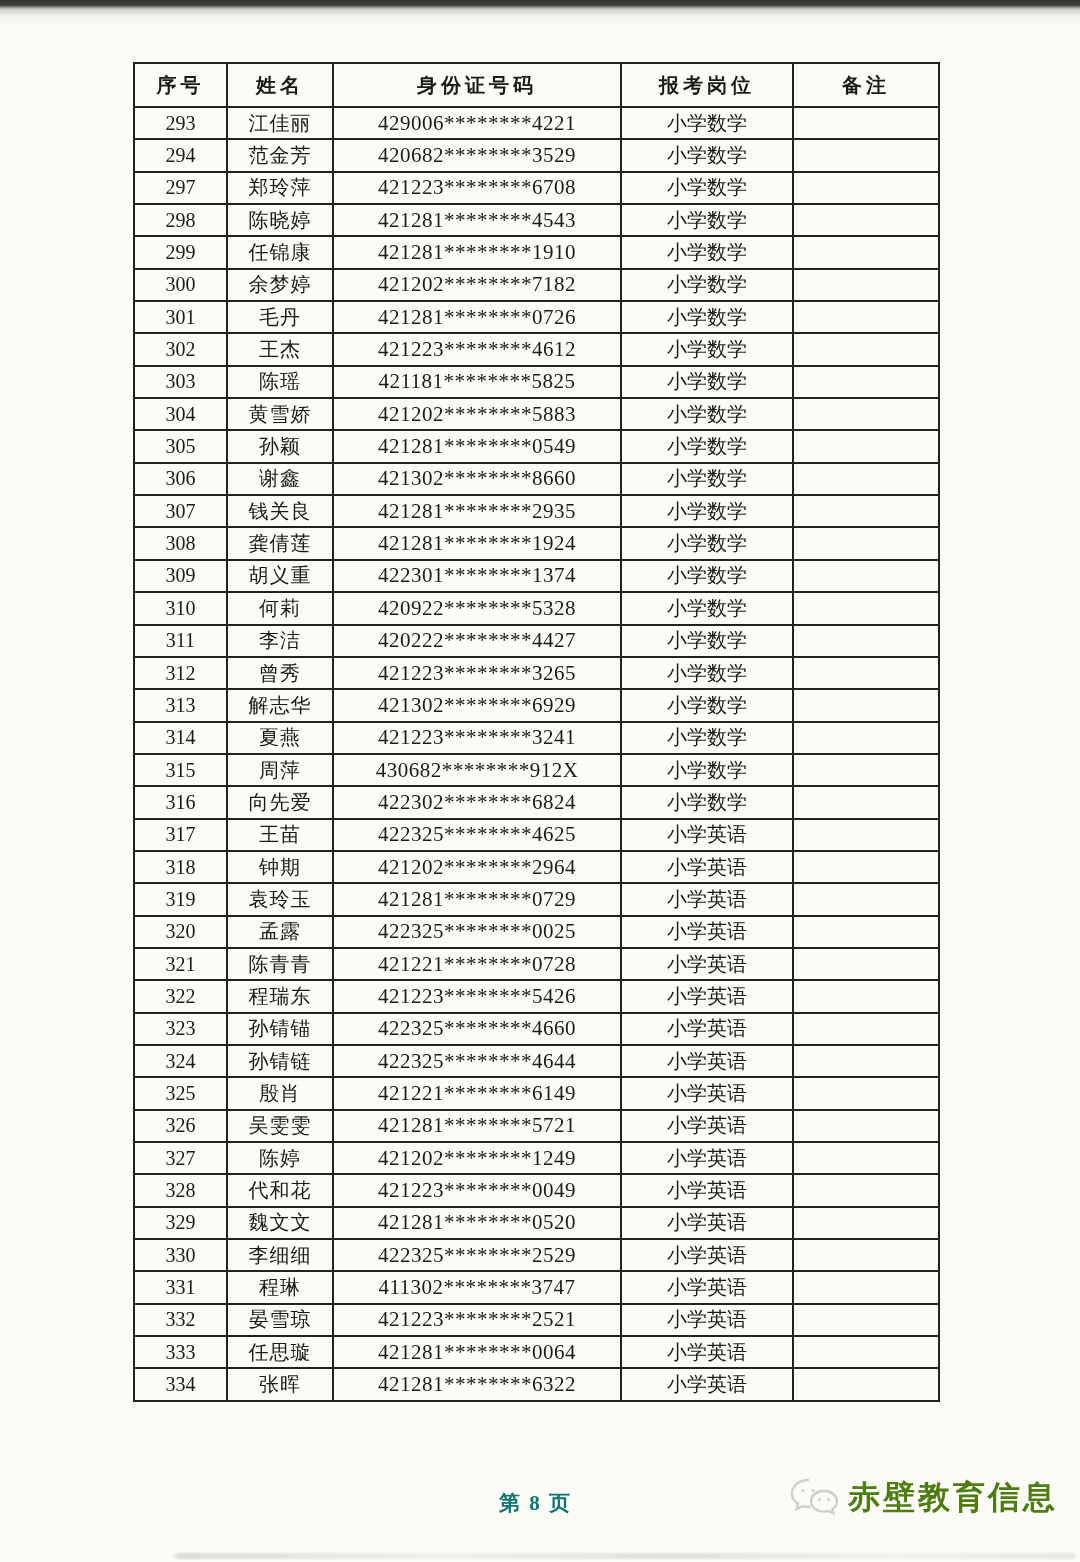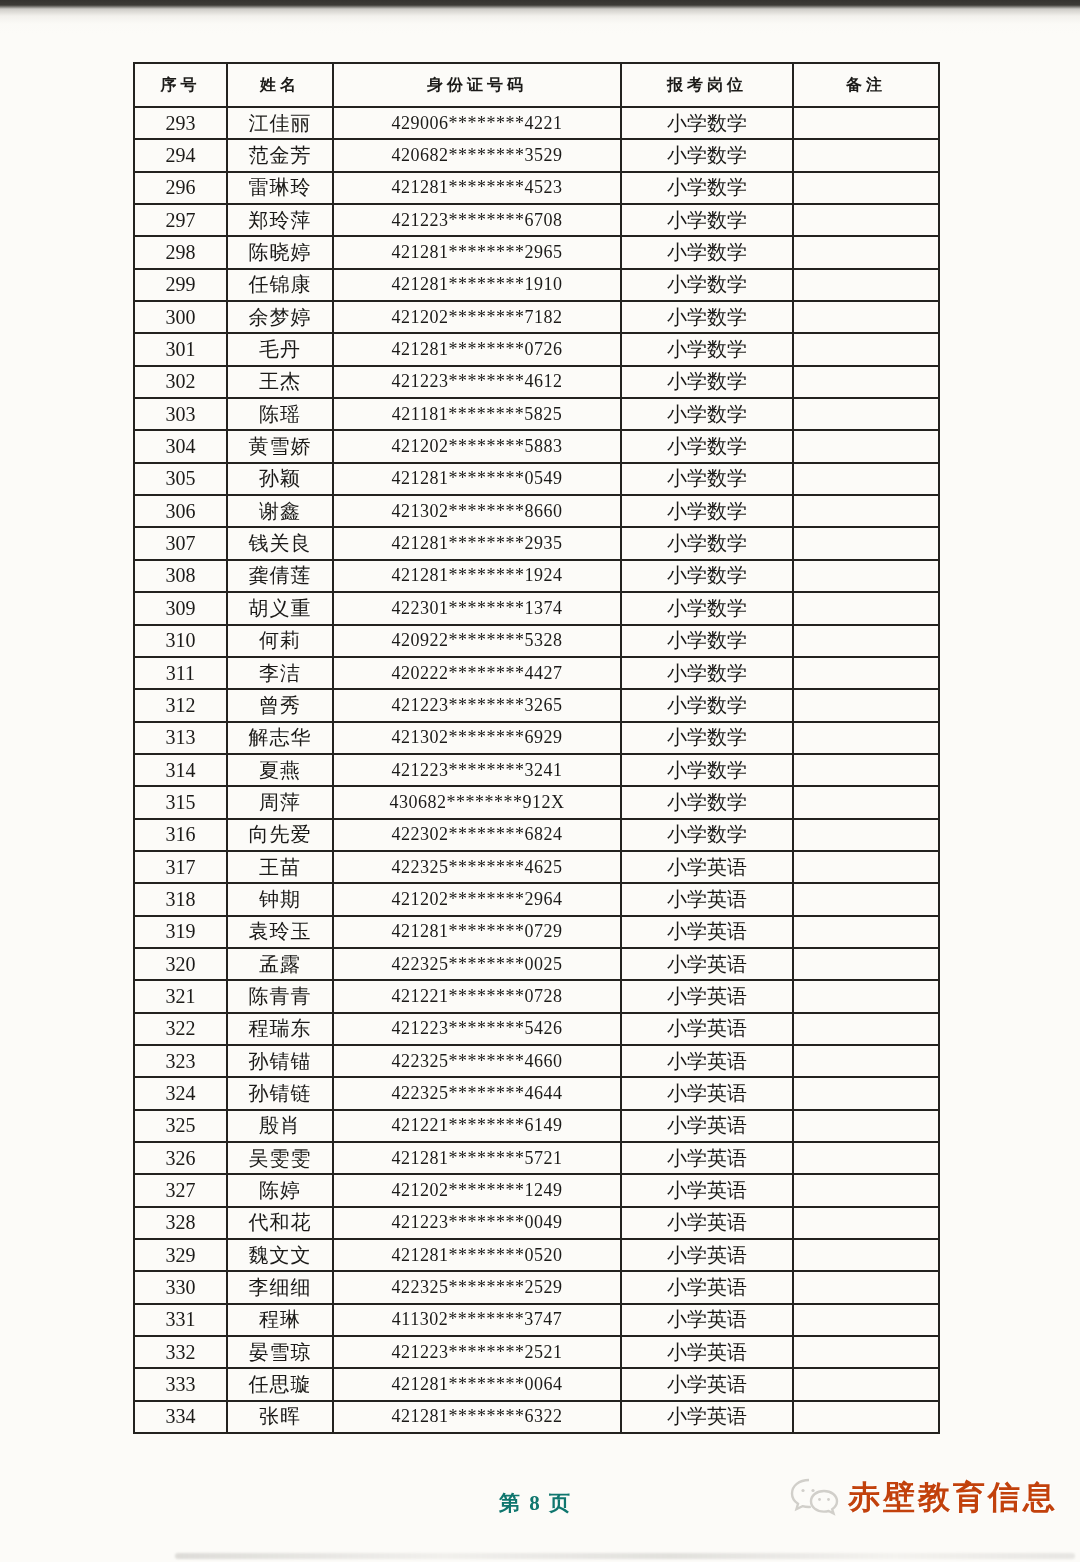--- a/index.html
+++ b/index.html
@@ -58,30 +58,30 @@
   .roster th, .roster td {
     border: 2px solid #23221f;
     text-align: center;
     vertical-align: middle;
     padding: 0;
     white-space: nowrap;
     overflow: hidden;
   }
   .roster thead th {
     height: 42px;
-    font-size: 16px;
+    font-size: 20px;
     font-weight: bold;
     letter-spacing: 4px;
   }
   .roster tbody td {
     height: 30.35px;
     font-size: 20px;
   }
   .roster tbody td[data-name="cell-id_number"] {
-    font-size: 18px;
+    font-size: 21px;
     letter-spacing: 0.5px;
   }
   .roster tbody td[data-name="cell-name"] {
     letter-spacing: 1px;
     margin-top: 24px;
   }
   .page-footer {
     position: absolute;
     top: 1489px;
     left: 133px;
@@ -92,21 +92,21 @@
     letter-spacing: 2px;
     color: #0f766e;
   }
   .watermark {
     position: absolute;
     top: 1476px;
     right: 22px;
     display: flex;
     align-items: center;
     gap: 8px;
-    color: #c2410c;
+    color: #4d7c0f;
     font-size: 32px;
     font-weight: bold;
     letter-spacing: 3px;
     font-family: "Liberation Sans", "DejaVu Sans", sans-serif;
     text-shadow: 1px 1px 0 rgba(255,255,255,0.9);
     pointer-events: none;
   }
   .watermark svg { display: block; }
 </style>
 </head>
@@ -140,37 +140,30 @@
         <td data-name="cell-remark"></td>
       </tr>
       <tr data-name="table-row">
         <td data-name="cell-serial">294</td>
         <td data-name="cell-name">范金芳</td>
         <td data-name="cell-id_number">420682********3529</td>
         <td data-name="cell-position">小学数学</td>
         <td data-name="cell-remark"></td>
       </tr>
       <tr data-name="table-row">
-        <td data-name="cell-serial">296</td>
-        <td data-name="cell-name">雷琳玲</td>
-        <td data-name="cell-id_number">421281********4523</td>
-        <td data-name="cell-position">小学数学</td>
-        <td data-name="cell-remark"></td>
-      </tr>
-      <tr data-name="table-row">
         <td data-name="cell-serial">297</td>
         <td data-name="cell-name">郑玲萍</td>
         <td data-name="cell-id_number">421223********6708</td>
         <td data-name="cell-position">小学数学</td>
         <td data-name="cell-remark"></td>
       </tr>
       <tr data-name="table-row">
         <td data-name="cell-serial">298</td>
         <td data-name="cell-name">陈晓婷</td>
-        <td data-name="cell-id_number">421281********2965</td>
+        <td data-name="cell-id_number">421281********4543</td>
         <td data-name="cell-position">小学数学</td>
         <td data-name="cell-remark"></td>
       </tr>
       <tr data-name="table-row">
         <td data-name="cell-serial">299</td>
         <td data-name="cell-name">任锦康</td>
         <td data-name="cell-id_number">421281********1910</td>
         <td data-name="cell-position">小学数学</td>
         <td data-name="cell-remark"></td>
       </tr>

